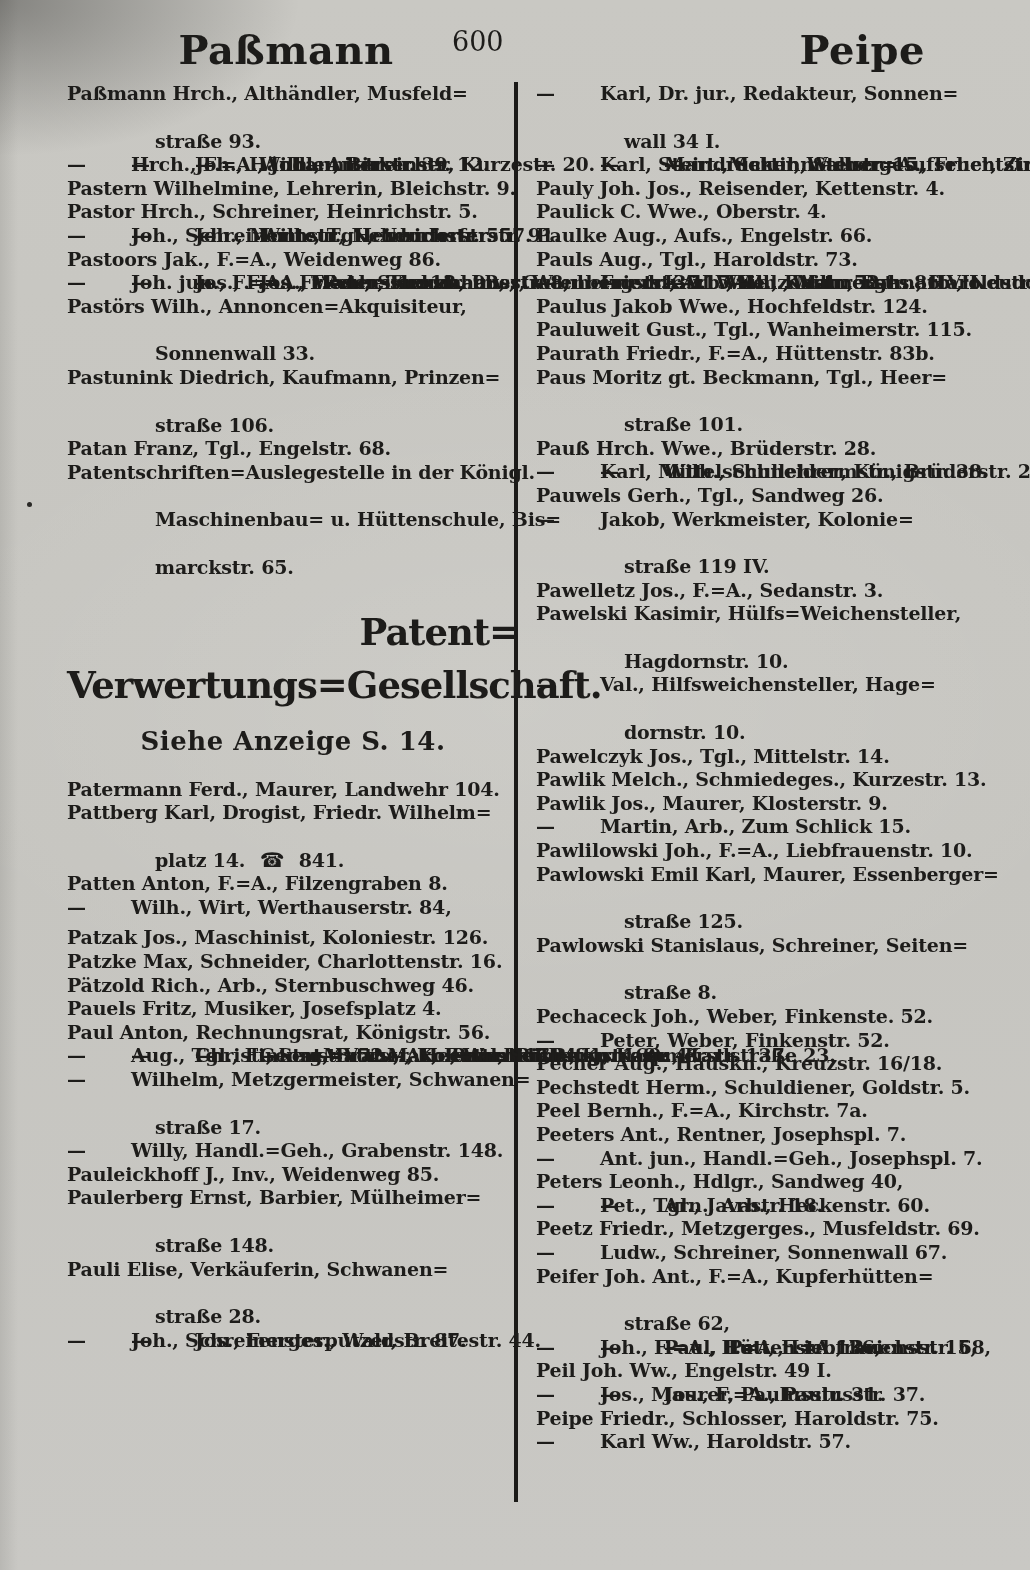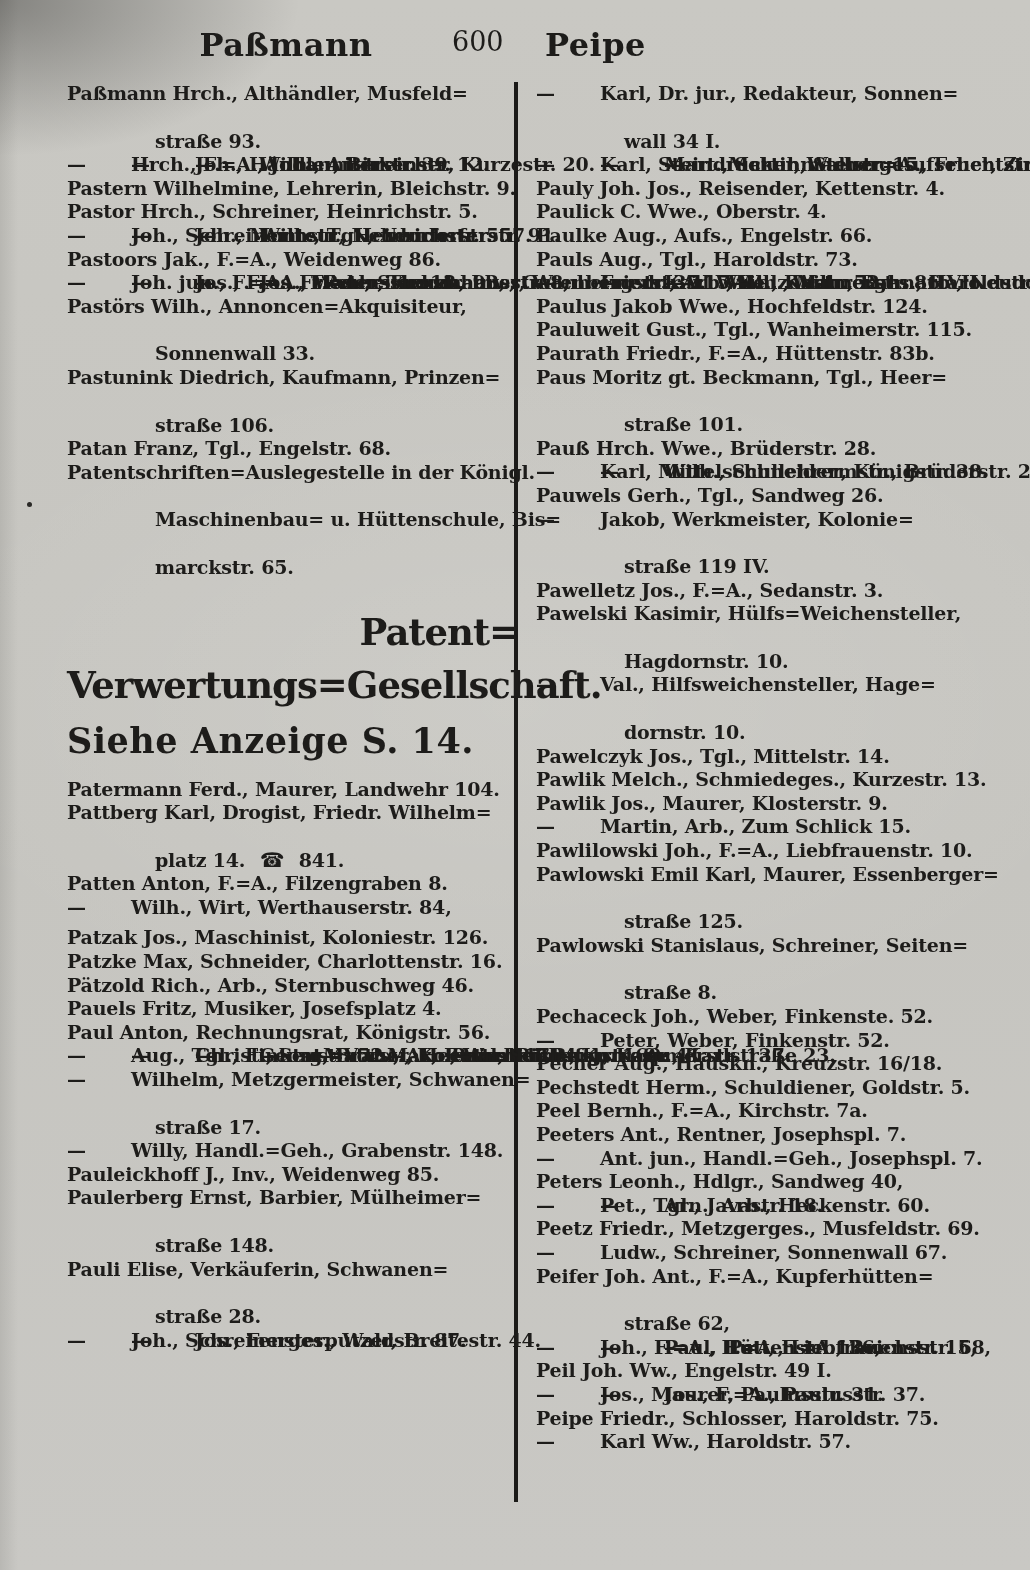--- a/index.html
+++ b/index.html
@@ -10,37 +10,37 @@
   
   .paper{position:absolute;inset:0;
      background:
        radial-gradient(ellipse 500px 260px at 0% 0%, rgba(20,20,18,.38), rgba(20,20,18,0) 60%),
        radial-gradient(ellipse 900px 500px at 50% 45%, rgba(255,255,252,.10), rgba(0,0,0,0) 70%),
        linear-gradient(90deg, rgba(40,40,36,.10) 0, rgba(0,0,0,0) 18px),
        linear-gradient(180deg, #c9c8c3 0%, #c6c5c0 55%, #c9c8c4 100%);}
   .speck{position:absolute;background:#2a2926;border-radius:50%;}
 
   .header{position:absolute;top:26px;left:0;width:1030px;height:40px;}
-  .hdr-kw{position:absolute;font-weight:bold;font-size:32px;letter-spacing:.5px;}
+  .hdr-kw{position:absolute;font-weight:bold;font-size:40px;letter-spacing:.5px;}
   .hdr-left{left:60px;width:452px;text-align:center;}
   .hdr-num{position:absolute;left:452px;width:120px;text-align:left;font-size:27px;font-weight:normal;}
-  .hdr-right{left:545px;width:380px;text-align:left;}
+  .hdr-right{left:545px;width:380px;text-align:right;}
 
   .divider{position:absolute;left:514px;top:82px;width:3.5px;height:1420px;background:#1b1a18;}
 
   .col{position:absolute;top:82px;font-size:19px;line-height:23.6px;font-weight:bold;}
   .col-left{left:67px;width:452px;}
   .col-right{left:536px;width:478px;}
   .line{white-space:nowrap;letter-spacing:-0.2px;}
   .line.cont{padding-left:88px;margin-top:24px;}
   .dash{display:inline-block;width:64px;}
   .phone{font-family:"DejaVu Sans",sans-serif;font-size:20px;padding:0 8px;}
 
   .display-heading{text-align:right;font-weight:bold;font-size:37px;line-height:53px;letter-spacing:-1px;}
-  .subheading{font-weight:bold;font-size:35px;line-height:30px;letter-spacing:.5px;}
+  .subheading{text-align:center;font-weight:bold;font-size:26px;line-height:30px;letter-spacing:.5px;}
 </style>
 </head>
 <body>
 
 <div class="paper"></div>
 <div class="speck" style="left:27px;top:502px;width:5px;height:5px;"></div>
 
 <div class="header">
   <div class="hdr-kw hdr-left">Paßmann</div>
   <div class="hdr-num">600</div>

